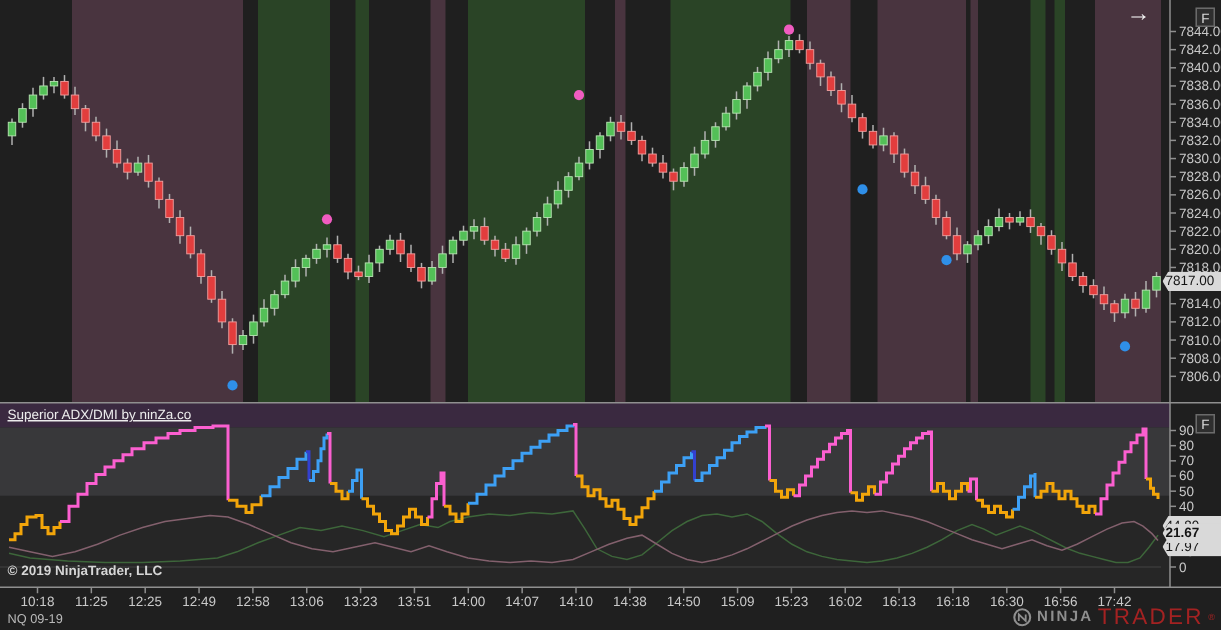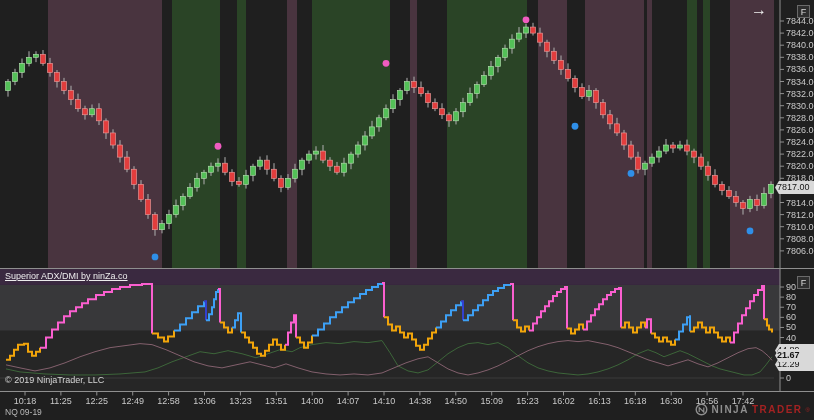--- a/index.html
+++ b/index.html
@@ -1,37 +1,37 @@
 <!DOCTYPE html>
 <html><head>
 <meta charset="utf-8">
 <style>
   html,body{margin:0;padding:0;background:#141414;}
   #app{position:relative;width:814px;height:420px;background:#1f1f1f;overflow:hidden;
        font-family:"Liberation Sans",sans-serif;}
   #chart-svg{position:absolute;left:0;top:0;}
   .overlay{position:absolute;}
   #ind-title{left:5px;top:271px;font-size:9px;color:#ececec;text-decoration:underline;}
-  #copyright{left:5px;top:375px;font-size:9px;color:#d6d6d6;}
+  #copyright{left:5px;top:375px;font-size:9px;color:#d6d6d6;font-weight:bold;}
   #instrument{left:5px;top:407px;font-size:8.5px;color:#b9b9b9;}
   .fbtn{width:13px;height:13px;line-height:13px;text-align:center;font-size:9px;color:#dcdcdc;
         background:#2e2e2e;border:1px solid #6a6a6a;box-sizing:border-box;}
   #f-price{left:797px;top:5px;}
   #f-ind{left:797px;top:276px;}
   #pan-arrow{left:751px;top:1px;font-size:16px;color:#f0f0f0;}
   .tag{left:775px;width:39px;height:13px;line-height:13px;background:#d9d9d9;color:#141414;
        font-size:9px;text-align:left;padding-left:2px;box-sizing:border-box;
        clip-path:polygon(0% 50%,10% 0%,100% 0%,100% 100%,10% 100%);}
   #tag-price{top:181px;}
   #tag-adx{top:344px;}
   #tag-dim{top:358px;}
   #tag-dip{top:349px;font-weight:bold;}
   #brand{right:4px;top:403px;display:flex;align-items:center;gap:3px;}
   #brand .gray{color:#8f8f8f;font-weight:bold;font-size:10px;letter-spacing:1.5px;}
-  #brand .red{color:#a32222;font-weight:bold;font-size:10px;letter-spacing:1.5px;}
+  #brand .red{color:#a32222;font-weight:normal;font-size:15px;letter-spacing:1.5px;}
   #brand .reg{color:#a32222;font-size:6px;vertical-align:super;}
 </style>
 </head>
 <body>
 
 <div id="app">
   <svg id="chart-svg" width="814" height="420">
       <g>
         <rect x="48" y="0" width="114" height="268.5" fill="#49343f"></rect>
         <rect x="172" y="0" width="48" height="268.5" fill="#2a4426"></rect>
@@ -435,21 +435,21 @@
   <div class="overlay" id="ind-title">Superior ADX/DMI by ninZa.co</div>
   <div class="overlay" id="copyright">© 2019 NinjaTrader, LLC</div>
   <div class="overlay" id="instrument">NQ 09-19</div>
 
   <div class="overlay" id="pan-arrow">→</div>
   <div class="overlay fbtn" id="f-price">F</div>
   <div class="overlay fbtn" id="f-ind">F</div>
 
   <div class="overlay tag" id="tag-price">7817.00</div>
   <div class="overlay tag" id="tag-adx">44.89</div>
-  <div class="overlay tag" id="tag-dim">12.29</div>
+  <div class="overlay tag" id="tag-dim">17.97</div>
   <div class="overlay tag" id="tag-dip">21.67</div>
 
   <div class="overlay" id="brand">
     <svg width="13" height="13">
       <circle cx="6.5" cy="6.5" r="5.3" stroke="#8f8f8f" fill="none" stroke-width="1.4"></circle>
       <path d="M4.2 9 V4.6 l4.6 4.4 V4.6" stroke="#8f8f8f" fill="none" stroke-width="1.2"></path>
     </svg>
     <span class="gray">NINJA</span>
       <span class="red">TRADER</span>
       <span class="reg">®</span>

